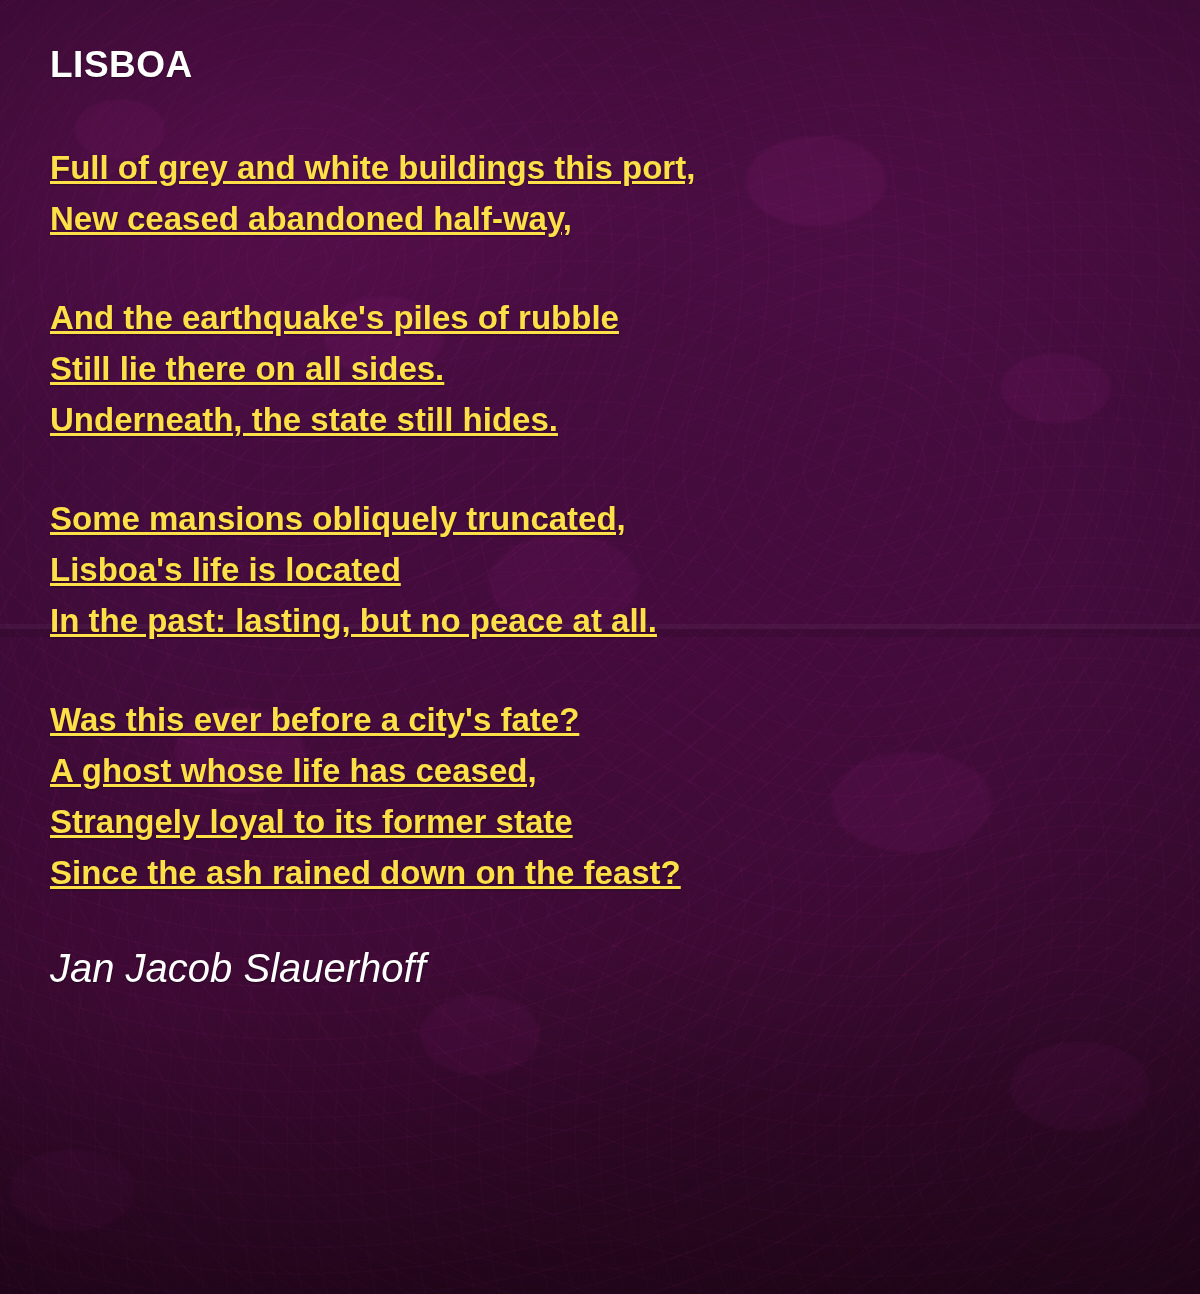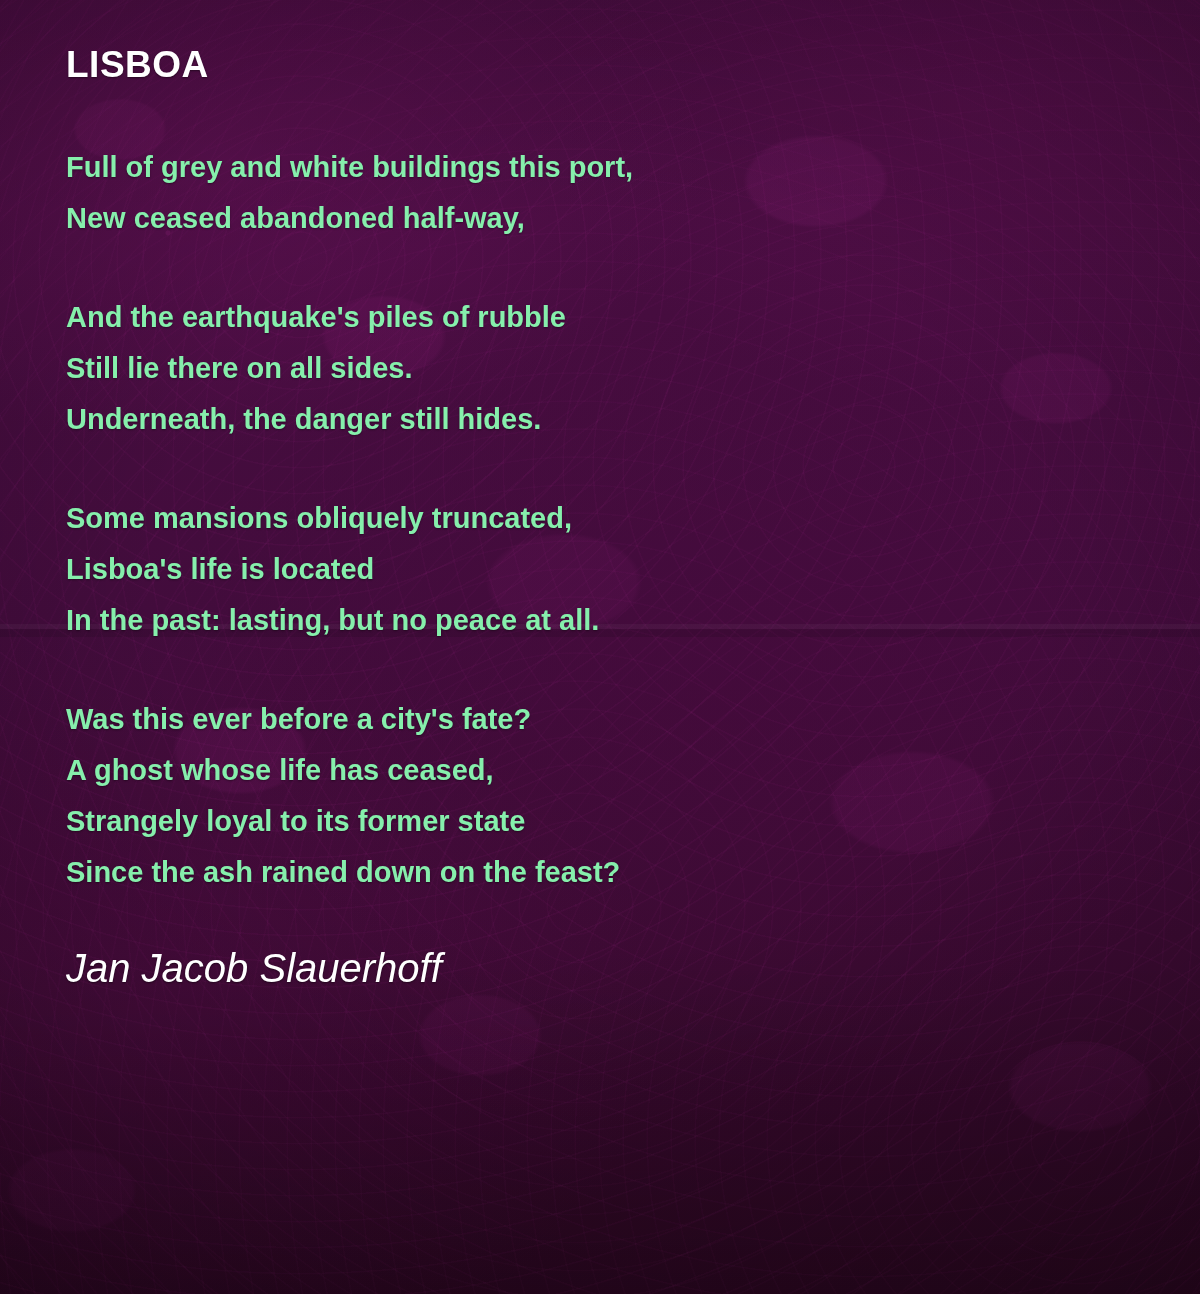--- a/index.html
+++ b/index.html
@@ -67,42 +67,43 @@
   }
   .bg-vignette {
     background:
       radial-gradient(ellipse 1100px 900px at 50% 45%, rgba(0,0,0,0) 40%, rgba(0,0,0,0.28) 100%),
       linear-gradient(180deg, rgba(0,0,0,0.05) 0%, rgba(0,0,0,0) 18%, rgba(0,0,0,0) 74%, rgba(0,0,0,0.22) 100%);
   }
 
   .content {
     position: relative;
     z-index: 2;
-    padding: 44px 60px 0 66px;
+    padding: 44px 60px 0 50px;
   }
 
   .poem-title {
     color: #ffffff;
     font-size: 37px;
     font-weight: bold;
     letter-spacing: 0.5px;
     margin: 0 0 56px 0;
     text-shadow: 0 1px 2px rgba(0,0,0,0.45);
   }
 
   .stanza {
     margin: 0 0 48px 0;
   }
   .poem-line {
-    color: #86efac;
-    font-size: 29px;
+    color: #fde047;
+    font-size: 33px;
     font-weight: bold;
     line-height: 51px;
     white-space: pre-wrap;
     text-shadow: 0 1px 2px rgba(0,0,0,0.40);
+    text-decoration: underline;
   }
 
   .poem-author {
     margin-top: 42px;
     color: #ffffff;
     font-size: 40px;
     font-style: italic;
     font-weight: normal;
     text-shadow: 0 1px 2px rgba(0,0,0,0.45);
   }
@@ -123,21 +124,21 @@
     <h1 class="poem-title">LISBOA</h1>
 
     <div class="stanza">
       <div class="poem-line">Full of grey and white buildings this port,</div>
       <div class="poem-line">New ceased abandoned half-way,</div>
     </div>
 
     <div class="stanza">
       <div class="poem-line">And the earthquake's piles of rubble</div>
       <div class="poem-line">Still lie there on all sides.</div>
-      <div class="poem-line">Underneath, the danger still hides.</div>
+      <div class="poem-line">Underneath, the state still hides.</div>
     </div>
 
     <div class="stanza">
       <div class="poem-line">Some mansions obliquely truncated,</div>
       <div class="poem-line">Lisboa's life is located</div>
       <div class="poem-line">In the past: lasting, but no peace at all.</div>
     </div>
 
     <div class="stanza">
       <div class="poem-line">Was this ever before a city's fate?</div>

